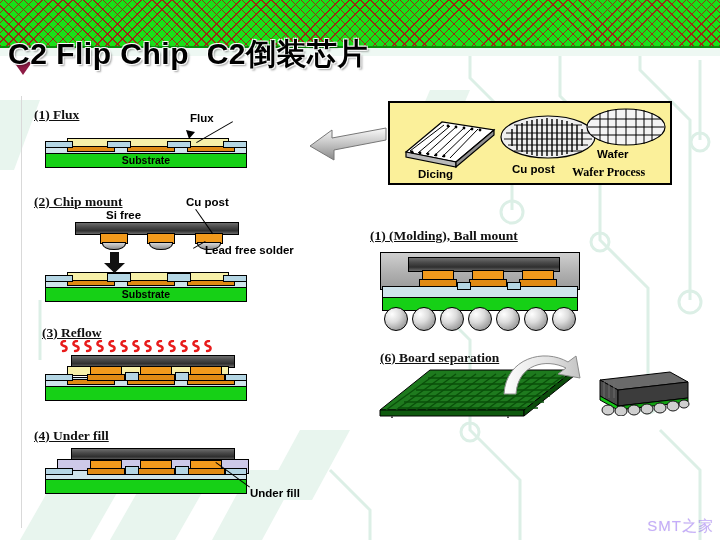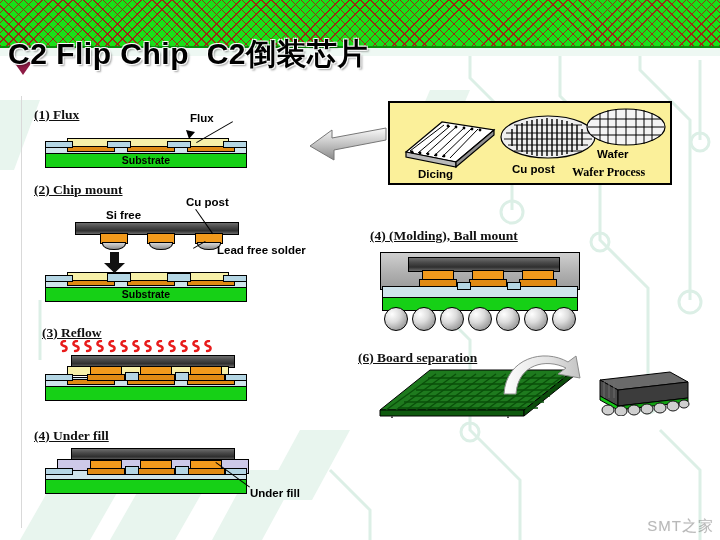--- a/index.html
+++ b/index.html
@@ -80,21 +80,21 @@
 
   .leader{position:absolute;background:#000;transform-origin:0 0;height:1px;z-index:7;}
 
   
   .wbox{position:absolute;background:#fbf09a;border:2px solid #000;z-index:5;}
   .wlabel{position:absolute;font-size:11.5px;font-weight:bold;color:#000;white-space:nowrap;z-index:7;}
   .wlabel.serif{font-family:"Liberation Serif",serif;font-size:12px;}
 
   
   .watermark{position:absolute;right:6px;bottom:4px;z-index:8;opacity:.5;
-    font-size:15px;color:#737373;letter-spacing:1px;text-shadow:0 0 1px rgba(200,200,200,.9);white-space:nowrap;}
+    font-size:15px;color:#8b5cf6;letter-spacing:1px;text-shadow:0 0 1px rgba(200,200,200,.9);white-space:nowrap;}
 </style>
 </head>
 <body>
 
 <div id="slide">
 
   <svg class="bg-circuit" width="720" height="540" viewBox="0 0 720 540">
     <g stroke="#dcefe6" stroke-width="3" fill="none">
       <path d="M470 46 L470 78 L512 120 L512 210"></path>
       <path d="M560 46 L560 96 L600 136 L600 240 L648 288 L648 400"></path>
@@ -159,24 +159,24 @@
     <div class="trace" style="left:142px;top:8px;width:46px;height:4px;"></div>
 
     <div class="flux" style="left:22px;top:0px;width:160px;height:7px;"></div>
 
     <div class="pad" style="left:0px;top:3px;width:26px;height:5px;"></div>
     <div class="pad" style="left:62px;top:3px;width:22px;height:5px;"></div>
     <div class="pad" style="left:122px;top:3px;width:22px;height:5px;"></div>
     <div class="pad" style="left:178px;top:3px;width:22px;height:5px;"></div>
   </div>
 
-  <div class="step-label" style="left:34px;top:182px;">(2) Chip mount</div>
+  <div class="step-label" style="left:34px;top:194px;">(2) Chip mount</div>
   <div class="anno" style="left:106px;top:209px;">Si free</div>
   <div class="anno" style="left:186px;top:196px;">Cu post</div>
-  <div class="anno" style="left:217px;top:244px;">Lead free solder</div>
+  <div class="anno" style="left:205px;top:244px;">Lead free solder</div>
   <div class="leader" style="left:196px;top:209px;width:30px;transform:rotate(55deg);"></div>
   <div class="leader" style="left:193px;top:248px;width:14px;transform:rotate(-30deg);"></div>
 
   <div class="fig" style="left:45px;top:222px;width:210px;height:26px;">
     <div class="chip" style="left:30px;top:0;width:162px;height:11px;"></div>
     <div class="cupost" style="left:55px;top:11px;width:26px;height:9px;"></div>
     <div class="solderbump" style="left:57px;top:20px;width:22px;height:6px;"></div>
     <div class="cupost" style="left:102px;top:11px;width:26px;height:9px;"></div>
     <div class="solderbump" style="left:104px;top:20px;width:22px;height:6px;"></div>
     <div class="cupost" style="left:150px;top:11px;width:26px;height:9px;"></div>
@@ -345,21 +345,21 @@
     <defs>
       <linearGradient id="gArrow" x1="0" y1="0" x2="0" y2="1">
         <stop offset="0%" stop-color="#fbfbfb"></stop>
         <stop offset="45%" stop-color="#c9c9c9"></stop>
         <stop offset="100%" stop-color="#8a8a8a"></stop>
       </linearGradient>
     </defs>
     <polygon points="2,22 24,6 24,14 78,4 78,16 26,26 26,36" fill="url(#gArrow)" stroke="#777" stroke-width="1"></polygon>
   </svg>
 
-  <div class="step-label" style="left:370px;top:228px;">(4) (Molding), Ball mount</div>
+  <div class="step-label" style="left:370px;top:228px;">(1) (Molding), Ball mount</div>
 
   <div class="fig" style="left:380px;top:252px;width:200px;height:60px;">
     <div class="mold" style="left:0;top:0;width:198px;height:36px;"></div>
     <div class="chip" style="left:28px;top:5px;width:150px;height:13px;"></div>
     <div class="substrate" style="left:2px;top:44px;width:194px;height:13px;"></div>
     <div class="resist" style="left:2px;top:34px;width:194px;height:10px;"></div>
     <div class="cupost" style="left:42px;top:18px;width:30px;height:9px;"></div>
     <div class="cupost" style="left:92px;top:18px;width:30px;height:9px;"></div>
     <div class="cupost" style="left:142px;top:18px;width:30px;height:9px;"></div>
     <div class="trace" style="left:39px;top:27px;width:36px;height:6px;"></div>
@@ -369,21 +369,21 @@
     <div class="pad" style="left:127px;top:30px;width:12px;height:6px;"></div>
     <div class="ball" style="left:4px;top:55px;width:22px;height:22px;"></div>
     <div class="ball" style="left:32px;top:55px;width:22px;height:22px;"></div>
     <div class="ball" style="left:60px;top:55px;width:22px;height:22px;"></div>
     <div class="ball" style="left:88px;top:55px;width:22px;height:22px;"></div>
     <div class="ball" style="left:116px;top:55px;width:22px;height:22px;"></div>
     <div class="ball" style="left:144px;top:55px;width:22px;height:22px;"></div>
     <div class="ball" style="left:172px;top:55px;width:22px;height:22px;"></div>
   </div>
 
-  <div class="step-label" style="left:358px;top:350px;font-family:Liberation Serif, serif;">(6) Board separation</div>
+  <div class="step-label" style="left:380px;top:350px;font-family:Liberation Serif, serif;">(6) Board separation</div>
 
   <svg style="position:absolute;left:378px;top:366px;z-index:6;" width="200" height="52">
     <polygon points="52,4 196,4 146,44 2,44" fill="#1e7a1e" stroke="#000" stroke-width="1"></polygon>
     <polygon points="2,44 146,44 146,50 2,50" fill="#0f5a0f" stroke="#000" stroke-width="1"></polygon>
     <polygon points="146,44 196,4 196,10 146,50" fill="#0b4a0b" stroke="#000" stroke-width="1"></polygon>
     <g stroke="#0a4f0a" stroke-width="1.3">
       <path d="M58 8 L8 44"></path>
         <path d="M68 8 L18 44"></path>
         <path d="M78 8 L28 44"></path>
       <path d="M88 8 L38 44"></path>

